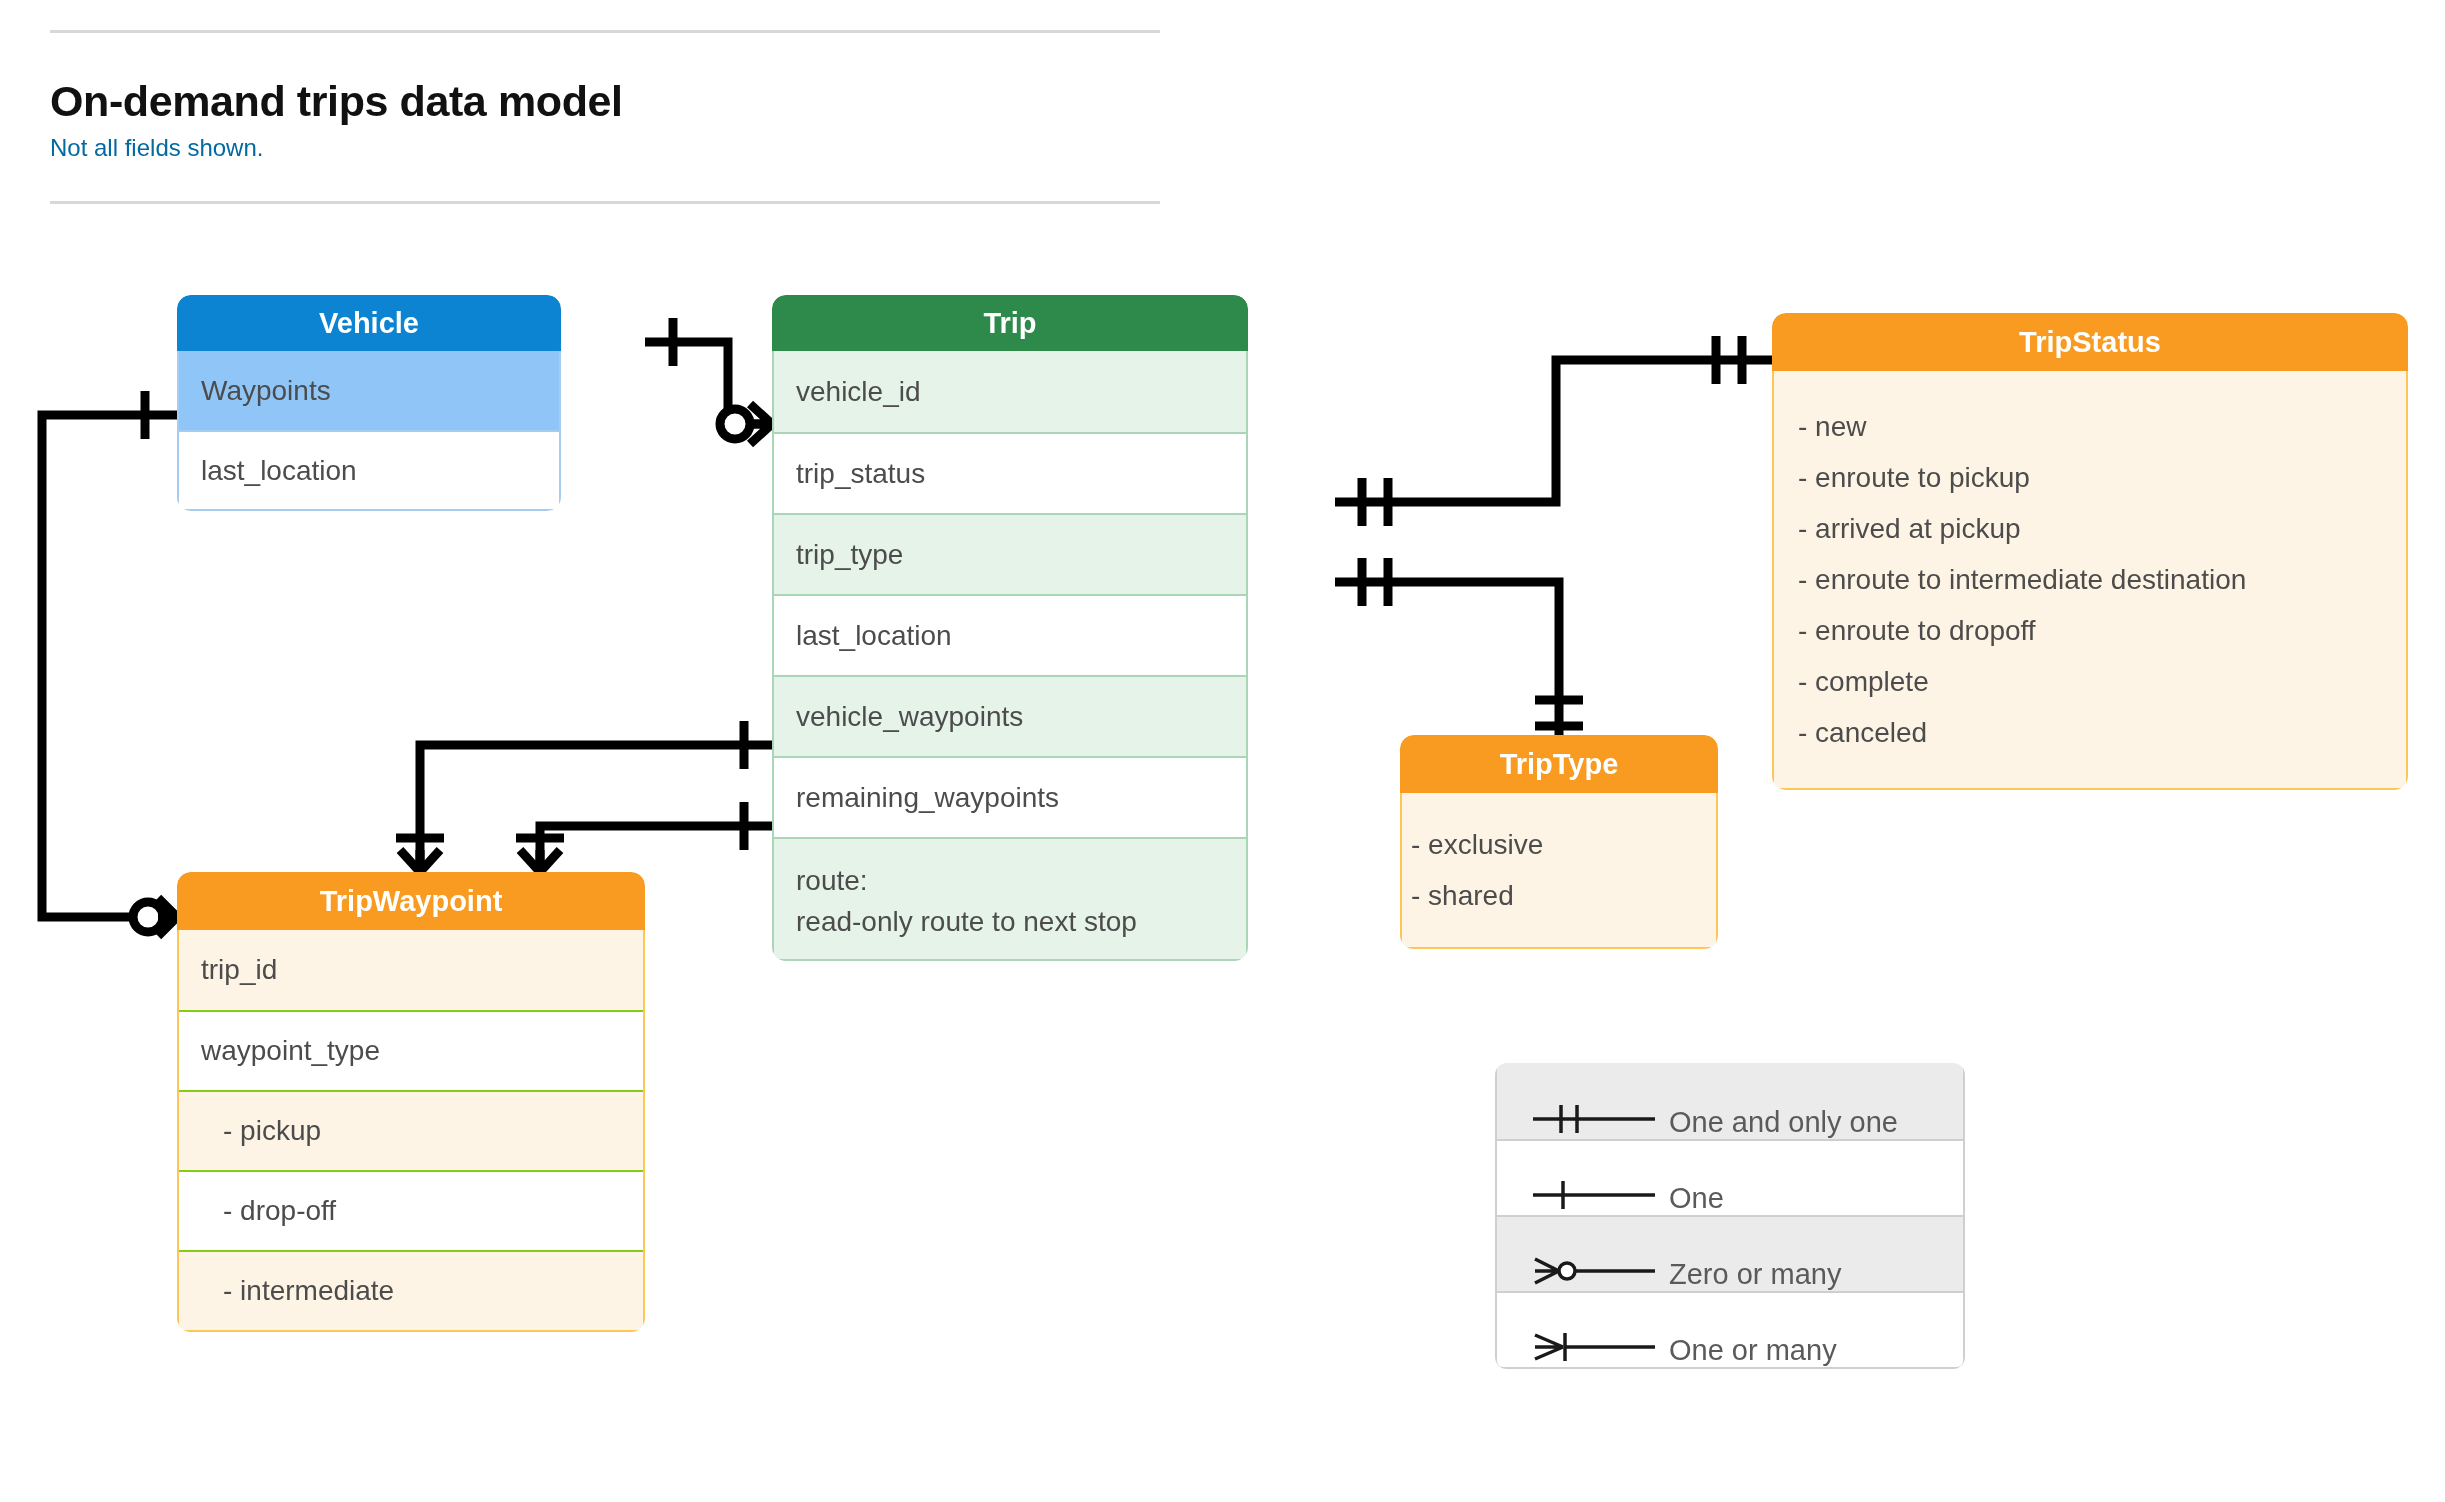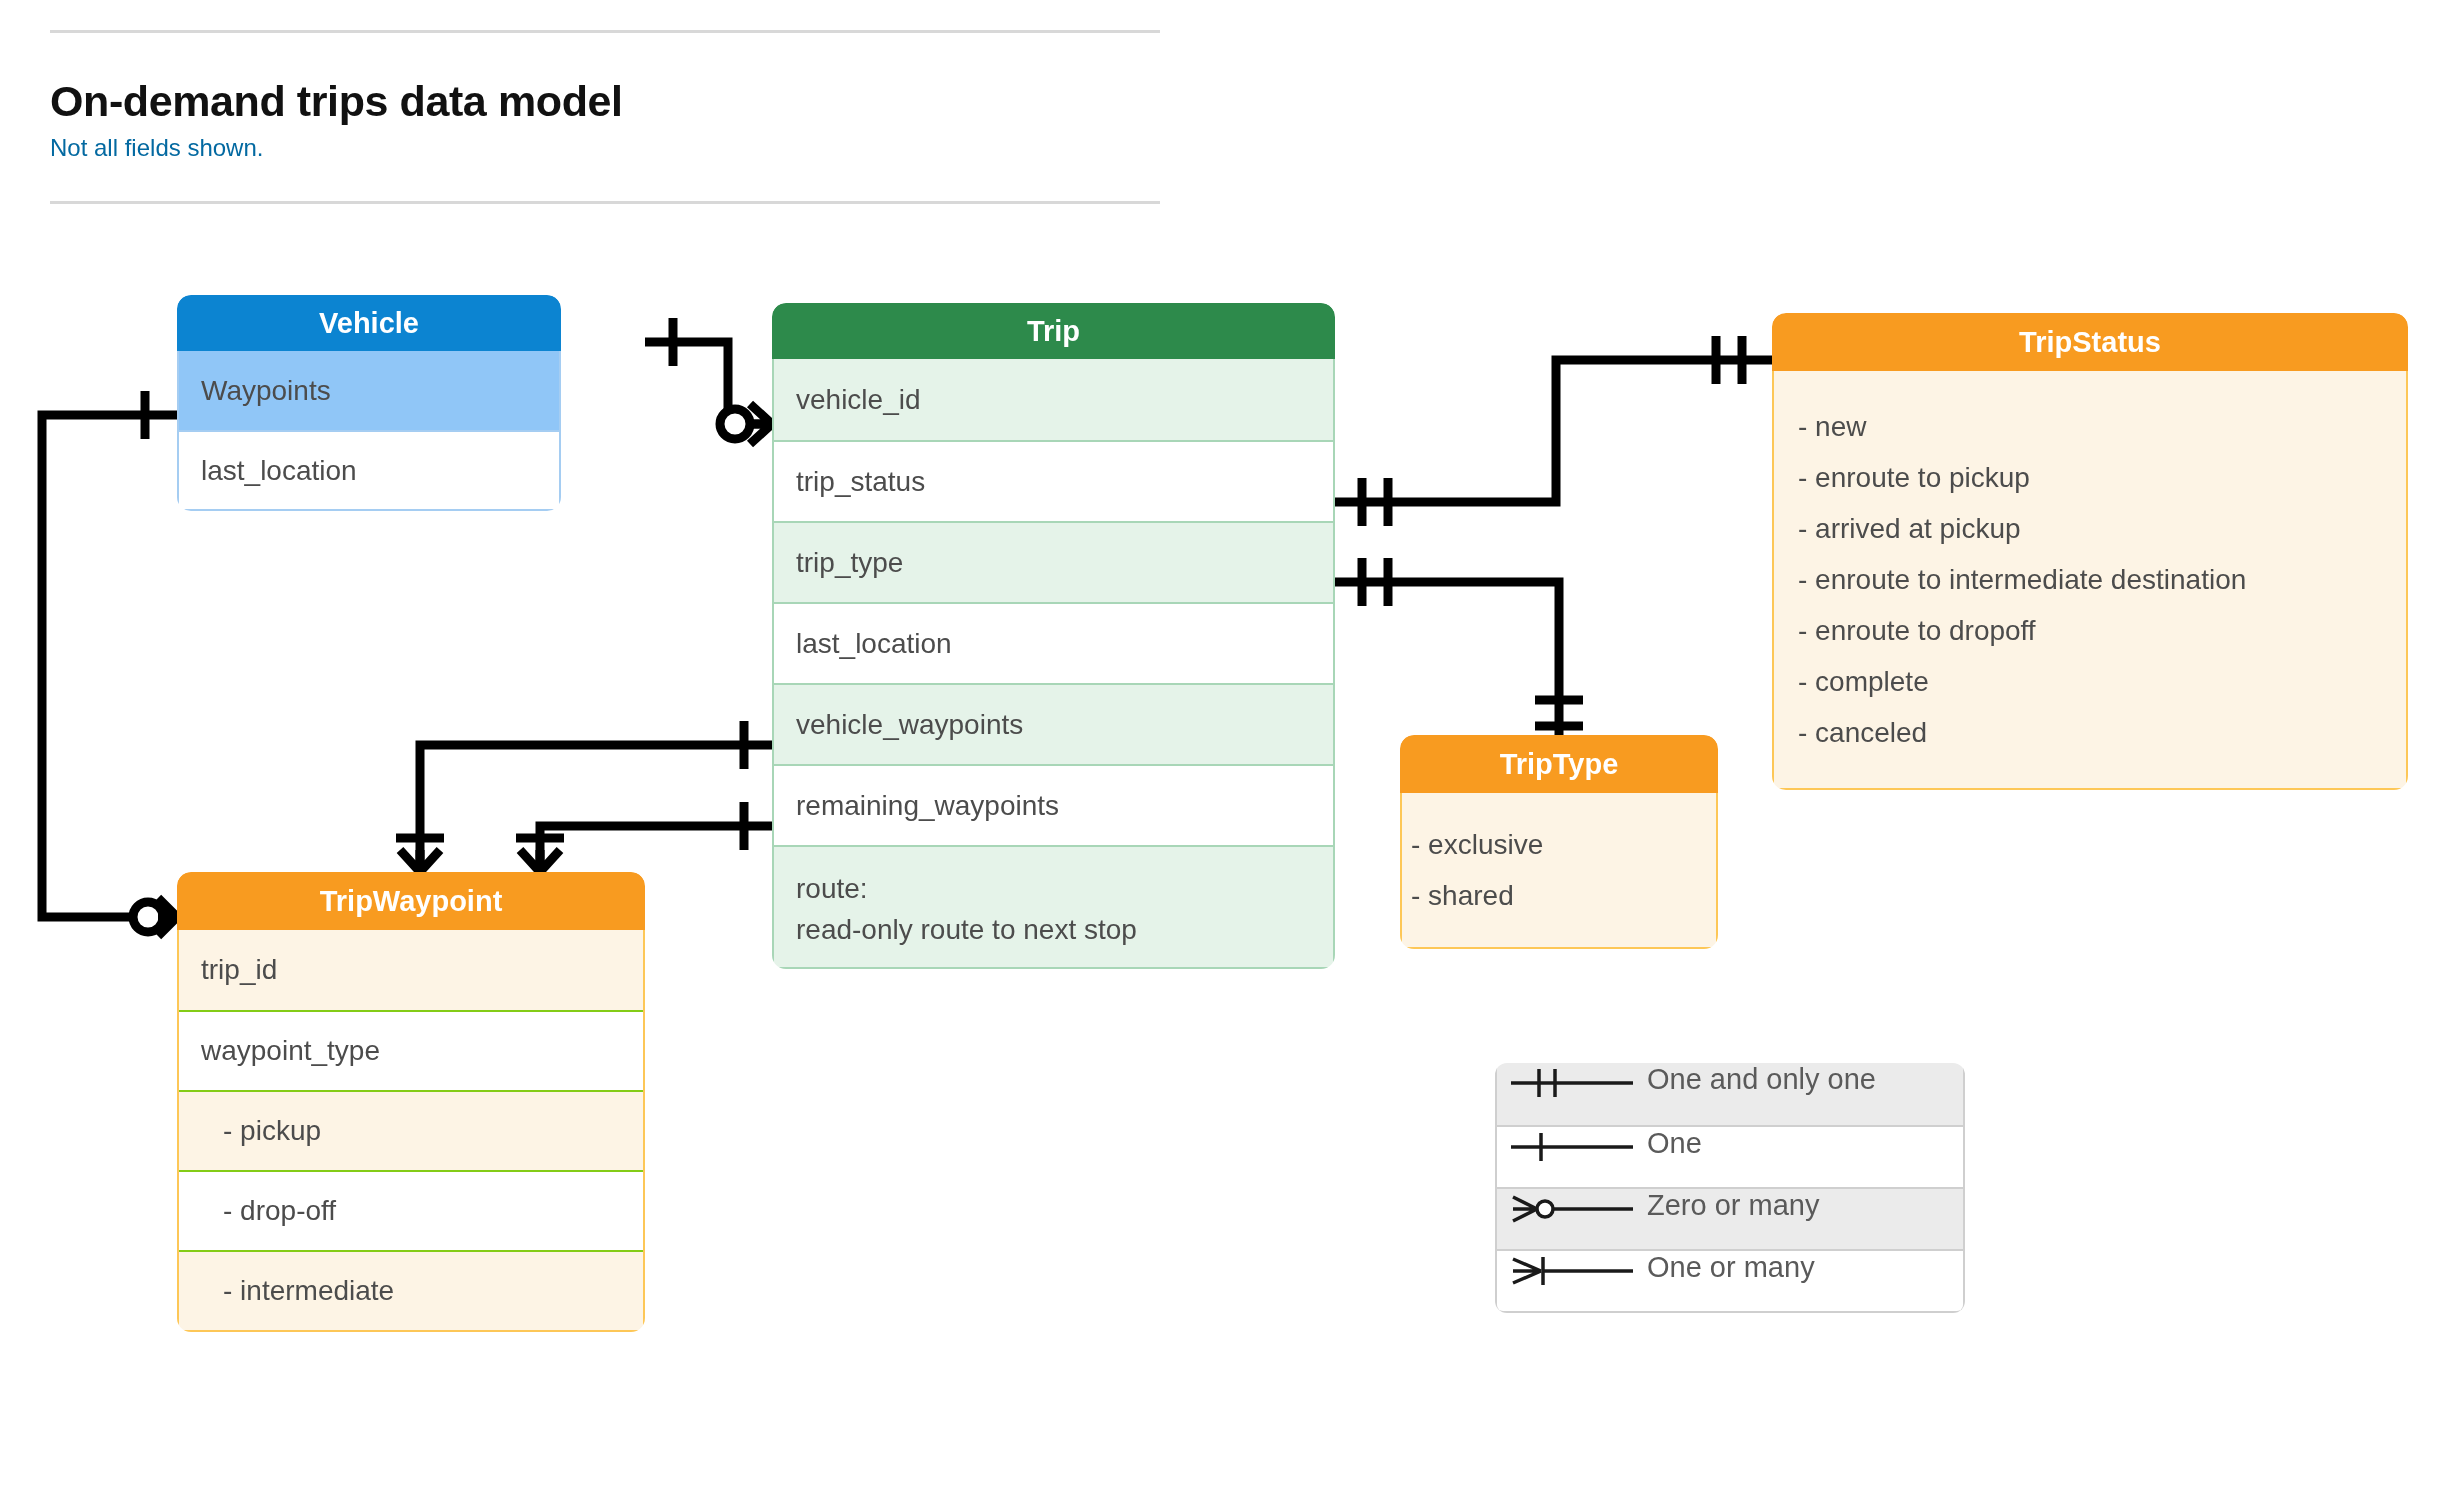--- a/index.html
+++ b/index.html
@@ -92,21 +92,21 @@
 
   
   #entity-vehicle { left: 177px; top: 295px; width: 384px; }
   #entity-vehicle .entity-header { height: 56px; background: #0c84d1; border-radius: 14px 14px 0 0; }
   #entity-vehicle .entity-body { border-color: #a5cdf2; background: #ffffff; }
   #entity-vehicle .row { height: 79px; }
   #entity-vehicle .row.alt { background: #90c6f7; }
   #entity-vehicle .row.plain { background: #ffffff; border-top: 2px solid #a5cdf2; }
 
   
-  #entity-trip { left: 772px; top: 303px; width: 563px; }
+  #entity-trip { left: 772px; top: 295px; width: 476px; }
   #entity-trip .entity-header { height: 56px; background: #2d8a4b; border-radius: 14px 14px 0 0; }
   #entity-trip .entity-body { border-color: #a8d6b7; background: #ffffff; }
   #entity-trip .row { height: 81px; border-top: 2px solid #a8d6b7; }
   #entity-trip .row:first-child { border-top: none; }
   #entity-trip .row.alt { background: #e5f3e9; }
   #entity-trip .row.multi { height: 122px; }
 
   
   #entity-tripstatus { left: 1772px; top: 313px; width: 636px; }
   #entity-tripstatus .entity-header { height: 58px; background: #f89b20; border-radius: 14px 14px 0 0; }
@@ -126,24 +126,25 @@
   #entity-tripwaypoint .row { height: 80px; border-top: 2px solid #84cc16; }
   #entity-tripwaypoint .row:first-child { border-top: none; }
   #entity-tripwaypoint .row.alt { background: #fdf4e5; }
 
   
   #entity-key { left: 1495px; top: 1063px; width: 470px; border-radius: 12px; }
   #entity-key .entity-header { height: 64px; background: #9b9b9b; border-radius: 12px 12px 0 0; font-size: 27px; }
   #entity-key .entity-body { border-color: #cfcfcf; background: #ffffff; border-bottom-left-radius: 8px; border-bottom-right-radius: 8px; }
   .key-row {
     box-sizing: border-box;
-    height: 62px;
+    height: 76px;
     display: flex;
-    align-items: flex-start;
+    align-items: flex-end;
     border-top: 2px solid #cfcfcf;
+    padding-left: 22px;
   }
   .key-row:first-child { border-top: none; }
   .key-row.alt { background: #ebebeb; }
   .key-sym { width: 150px; flex: 0 0 150px; display: flex; align-items: center; justify-content: center; }
   .key-label { font-size: 29px; color: #5a5a5a; }
 
   
   #connectors {
     position: absolute;
     left: 0; top: 0;

